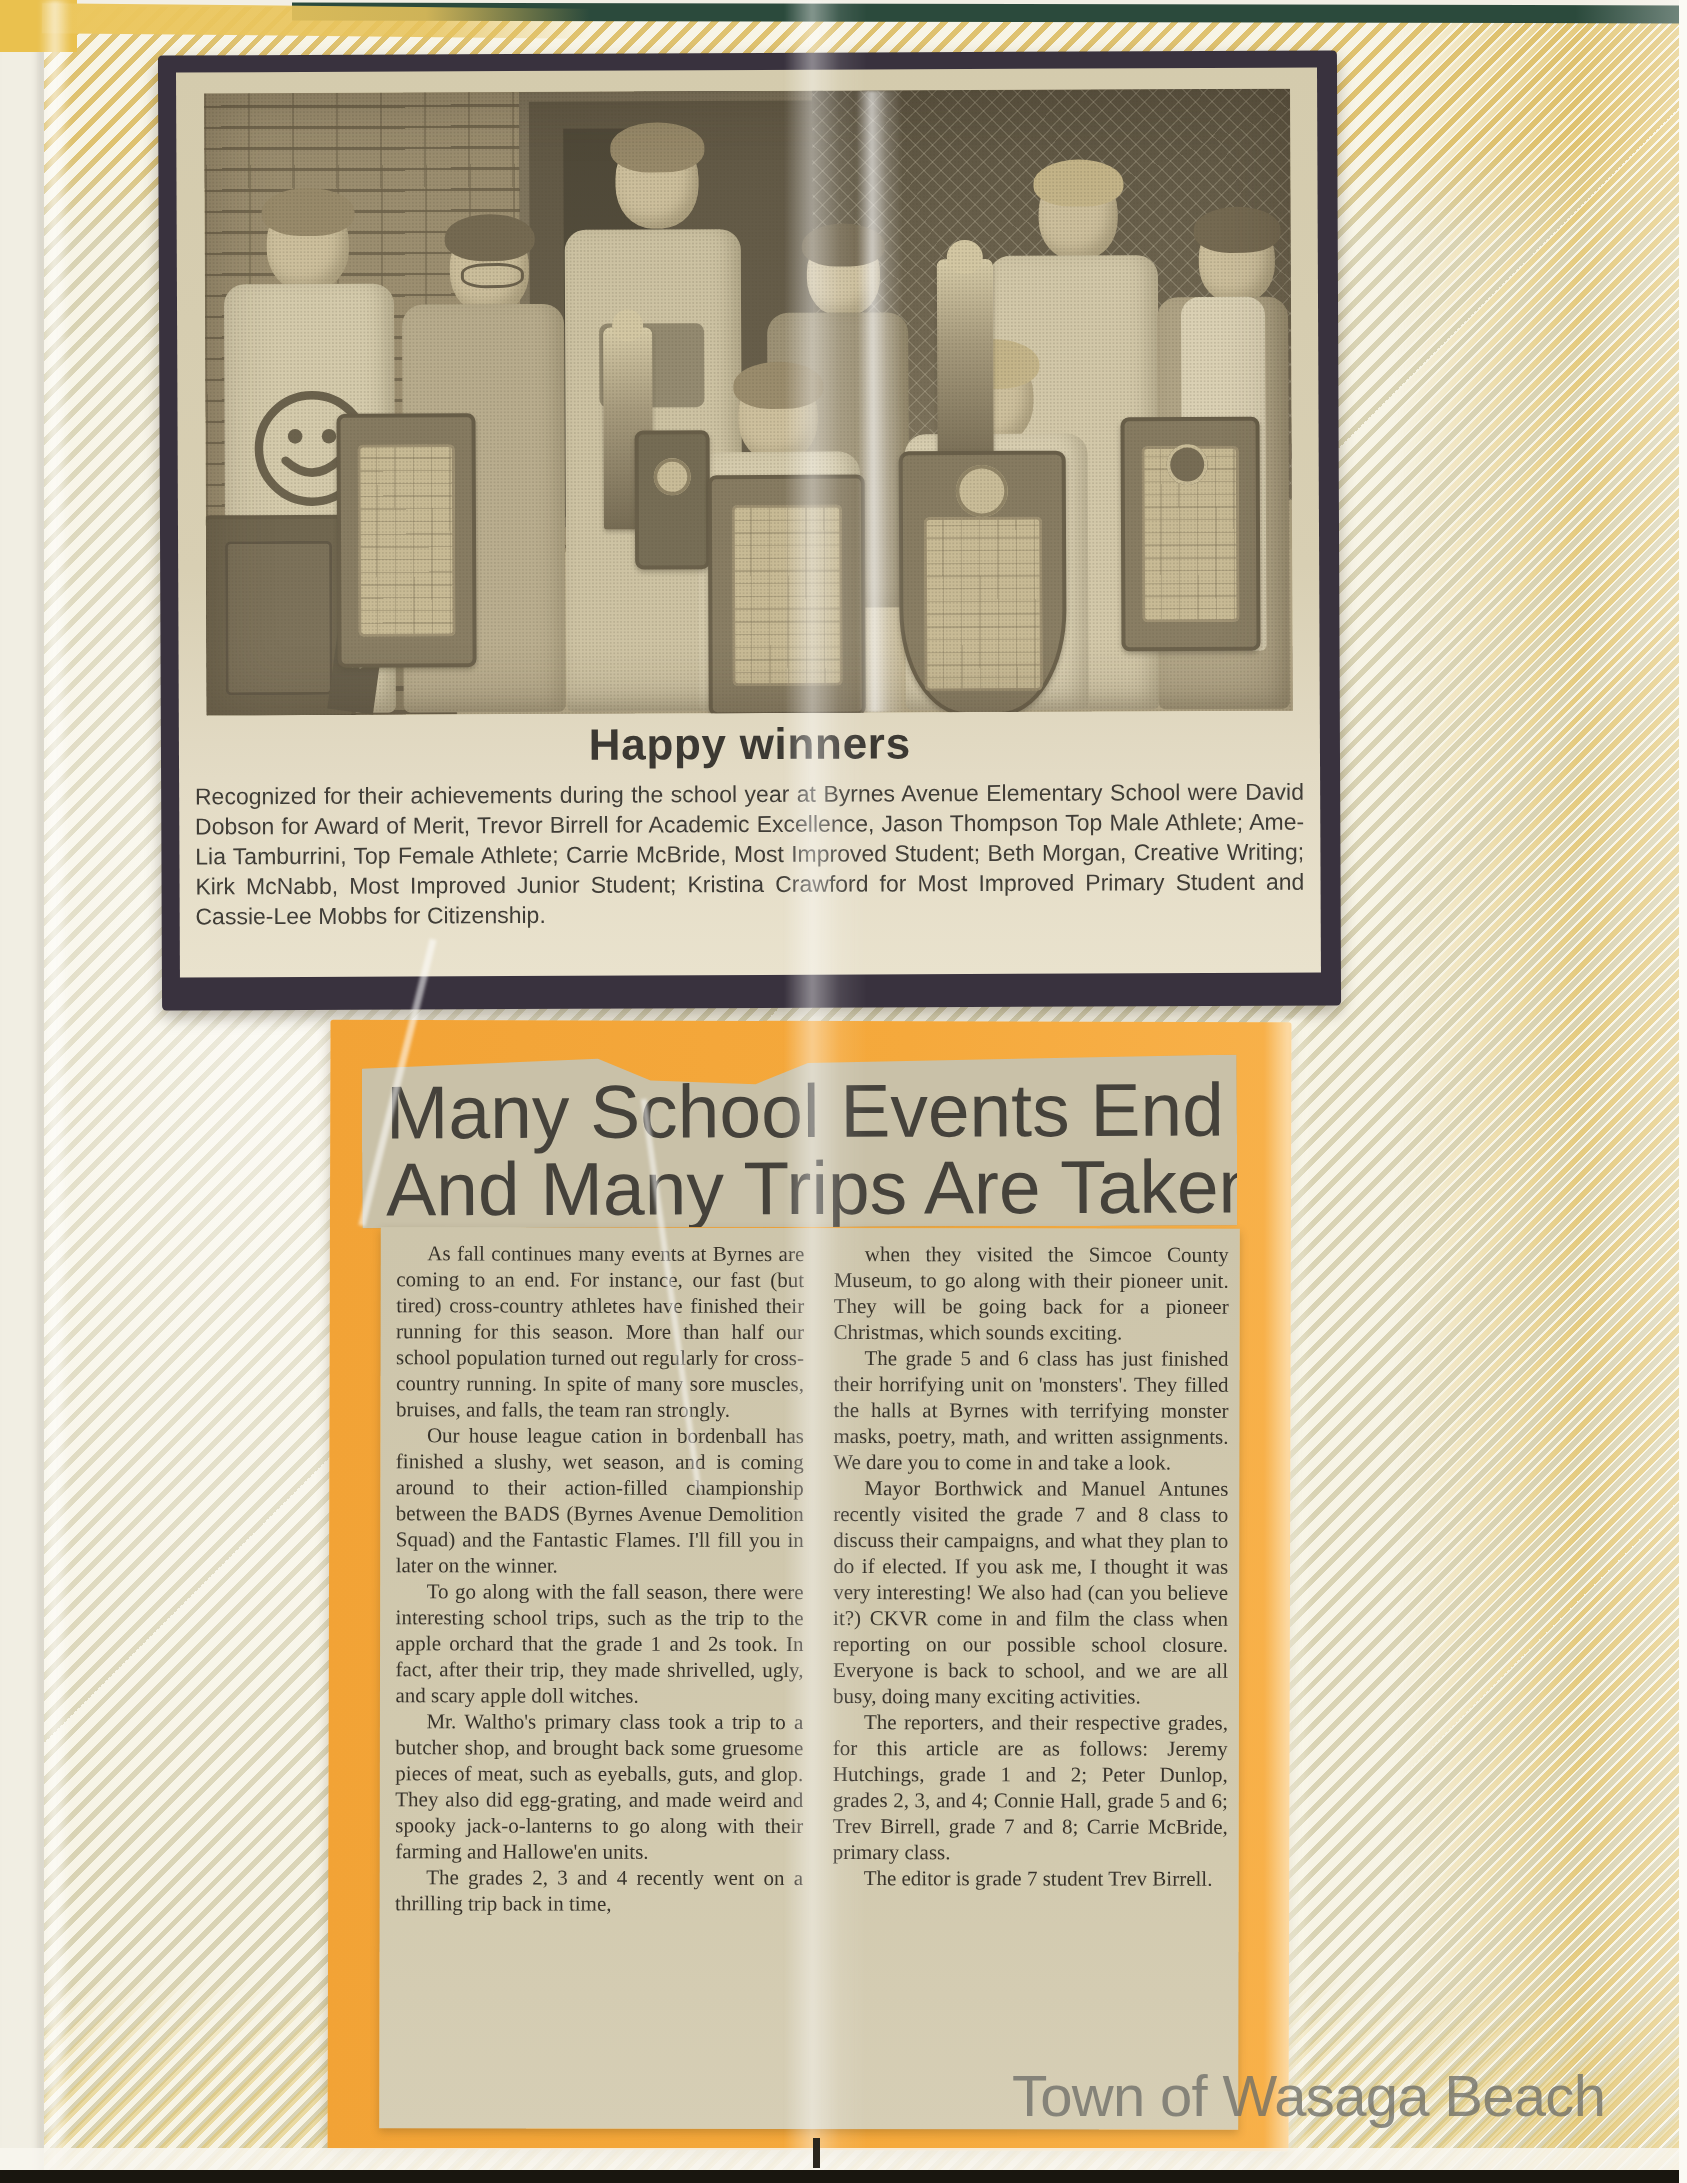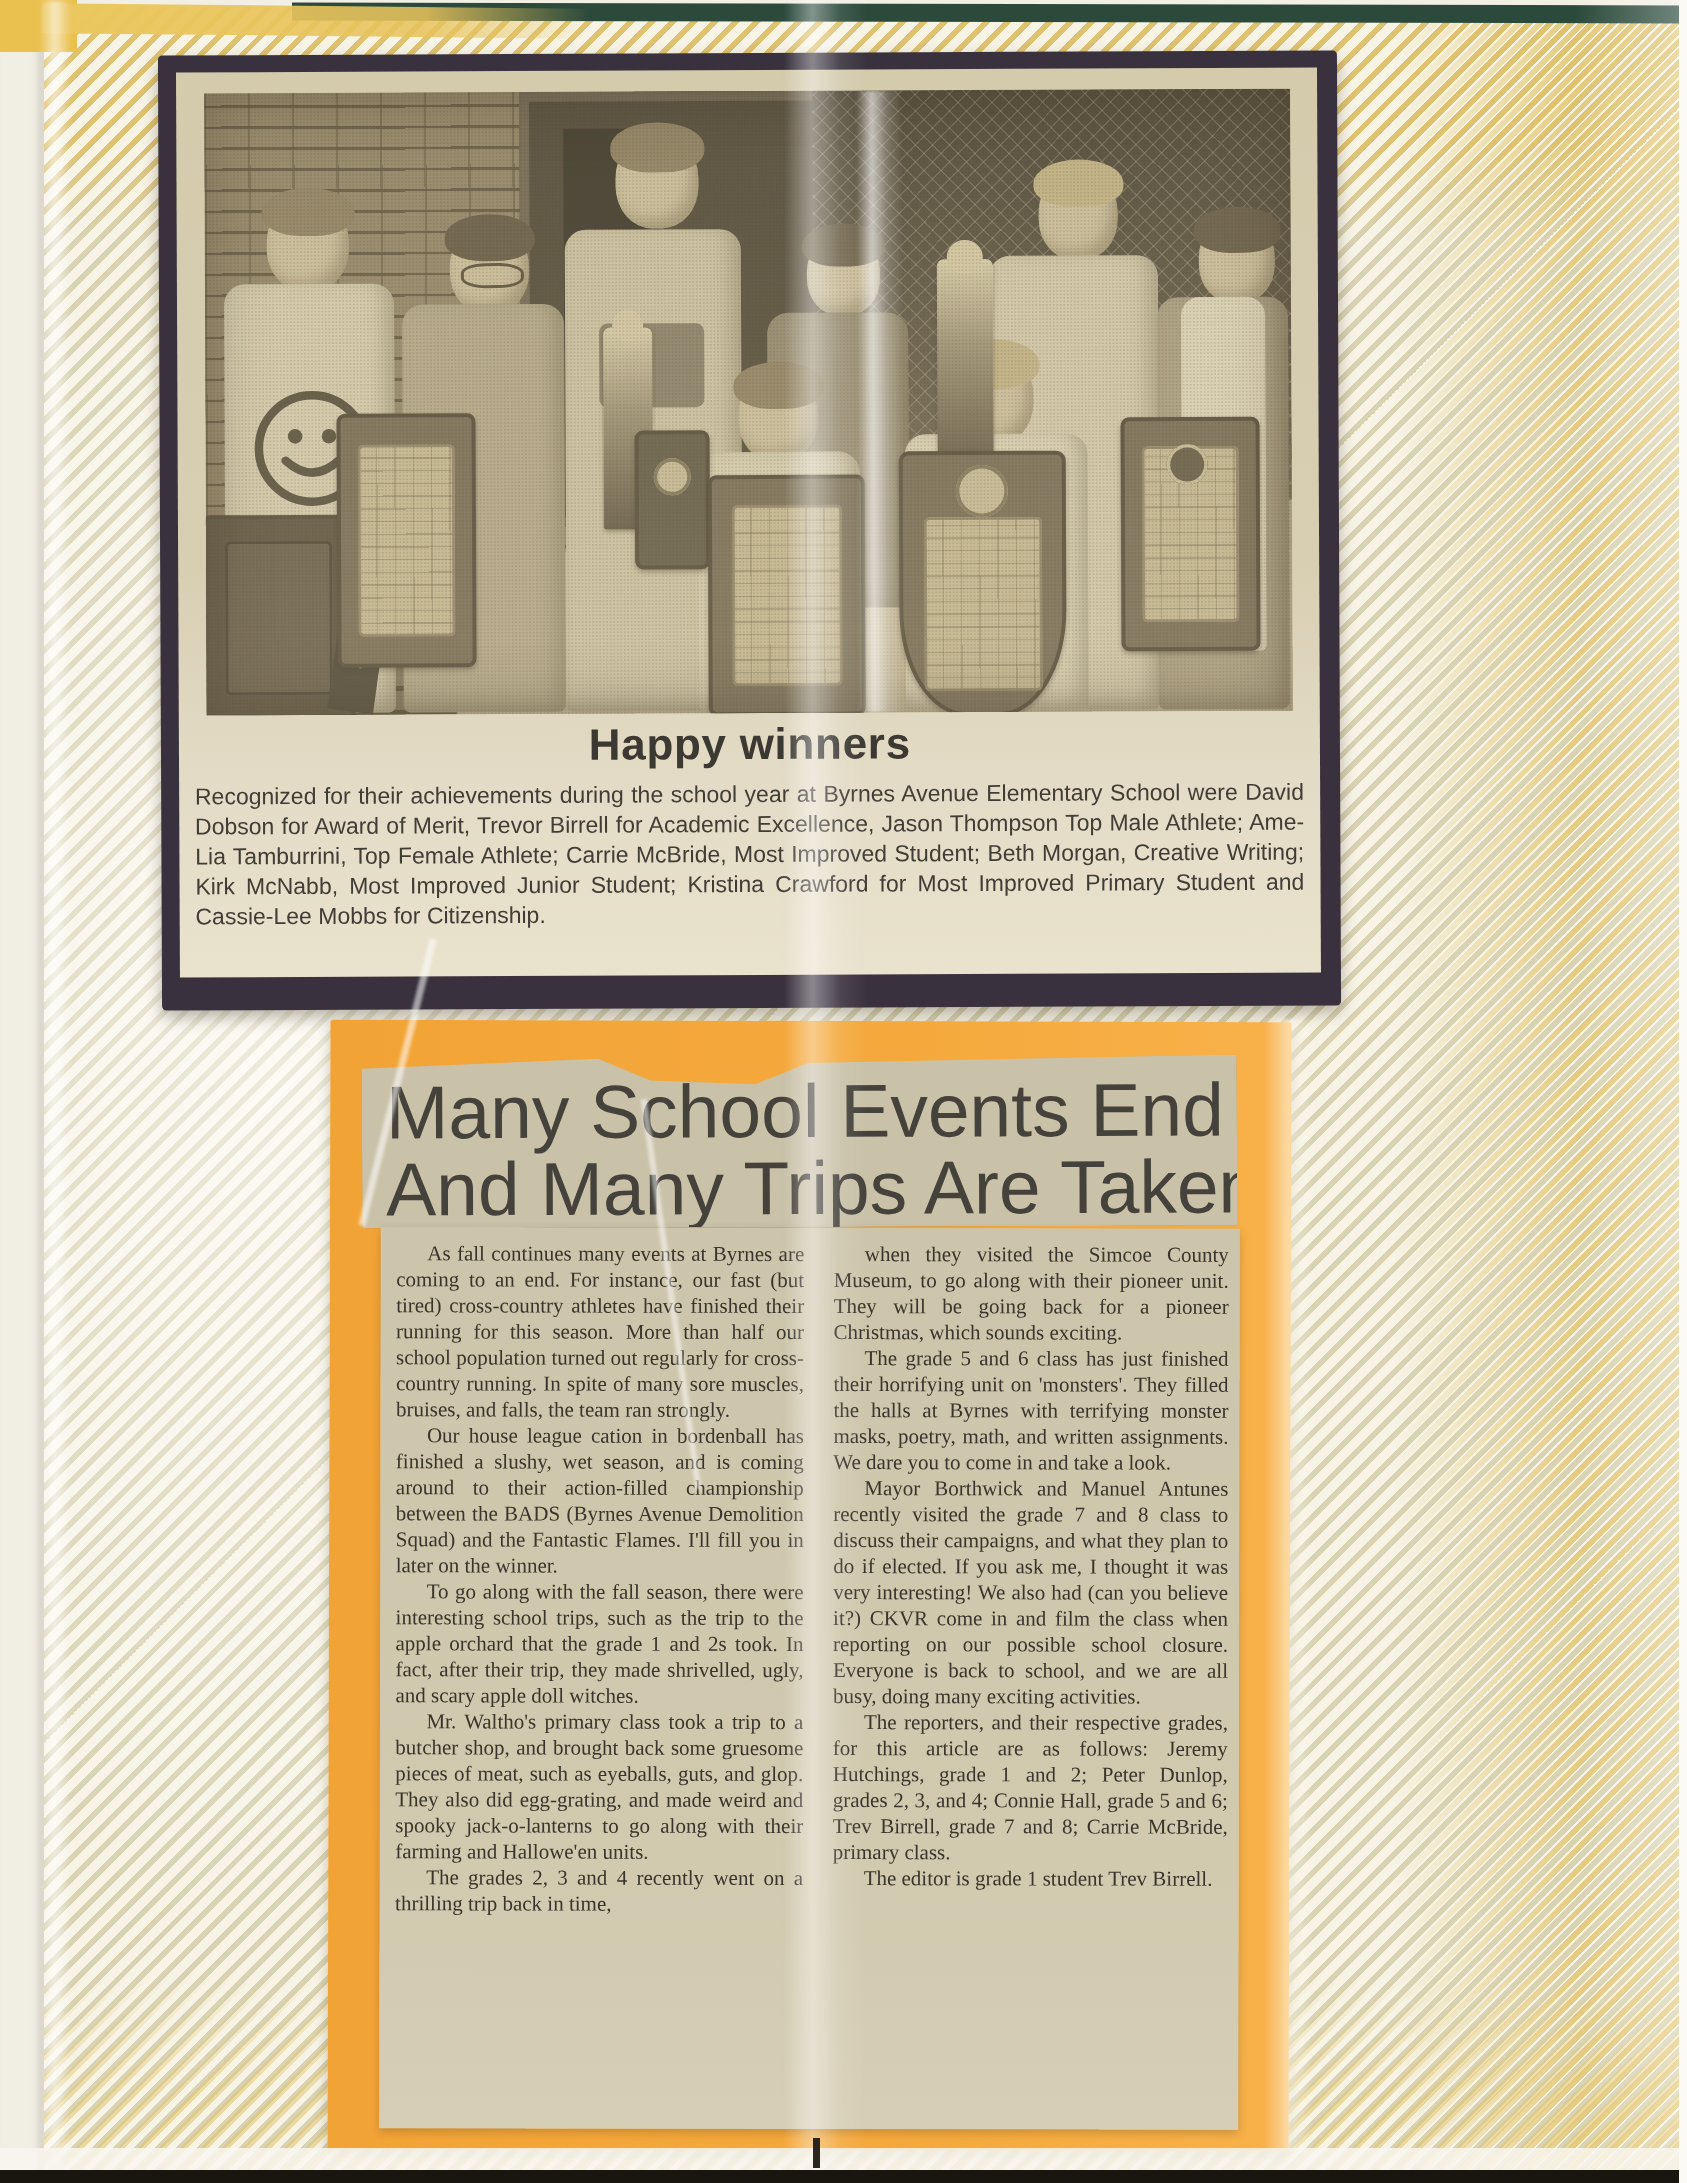--- a/index.html
+++ b/index.html
@@ -233,24 +233,25 @@
       <p>Our house league cation in bordenball has finished a slushy, wet season, and is coming around to their action-filled championship between the BADS (Byrnes Avenue Demolition Squad) and the Fantastic Flames. I'll fill you in later on the winner.</p>
       <p>To go along with the fall season, there were interesting school trips, such as the trip to the apple orchard that the grade 1 and 2s took. In fact, after their trip, they made shrivelled, ugly, and scary apple doll witches.</p>
       <p>Mr. Waltho's primary class took a trip to a butcher shop, and brought back some gruesome pieces of meat, such as eyeballs, guts, and glop. They also did egg-grating, and made weird and spooky jack-o-lanterns to go along with their farming and Hallowe'en units.</p>
       <p>The grades 2, 3 and 4 recently went on a thrilling trip back in time,</p>
     </div>
     <div class="col col-right">
       <p>when they visited the Simcoe County Museum, to go along with their pioneer unit. They will be going back for a pioneer Christmas, which sounds exciting.</p>
       <p>The grade 5 and 6 class has just finished their horrifying unit on 'monsters'. They filled the halls at Byrnes with terrifying monster masks, poetry, math, and written assignments. We dare you to come in and take a look.</p>
       <p>Mayor Borthwick and Manuel Antunes recently visited the grade 7 and 8 class to discuss their campaigns, and what they plan to do if elected. If you ask me, I thought it was very interesting! We also had (can you believe it?) CKVR come in and film the class when reporting on our possible school closure. Everyone is back to school, and we are all busy, doing many exciting activities.</p>
       <p>The reporters, and their respective grades, for this article are as follows: Jeremy Hutchings, grade 1 and 2; Peter Dunlop, grades 2, 3, and 4; Connie Hall, grade 5 and 6; Trev Birrell, grade 7 and 8; Carrie McBride, primary class.</p>
-      <p>The editor is grade 1 student Trev Birrell.</p>
+      <p>The editor is grade 7 student Trev Birrell.</p>
     </div>
   </div>
 
+  <div class="watermark">Town of Wasaga Beach</div>
 
   <div class="sheen sheen-a"></div>
   <div class="sheen sheen-b"></div>
   <div class="sheen sheen-c"></div>
   <div class="sheen sheen-d"></div>
   <div class="sheen sheen-e"></div>
   <div class="sheen sheen-f"></div>
   <div class="bottom-white"></div>
   <div class="bottom-black"></div>
   <div class="gutter-mark"></div>

